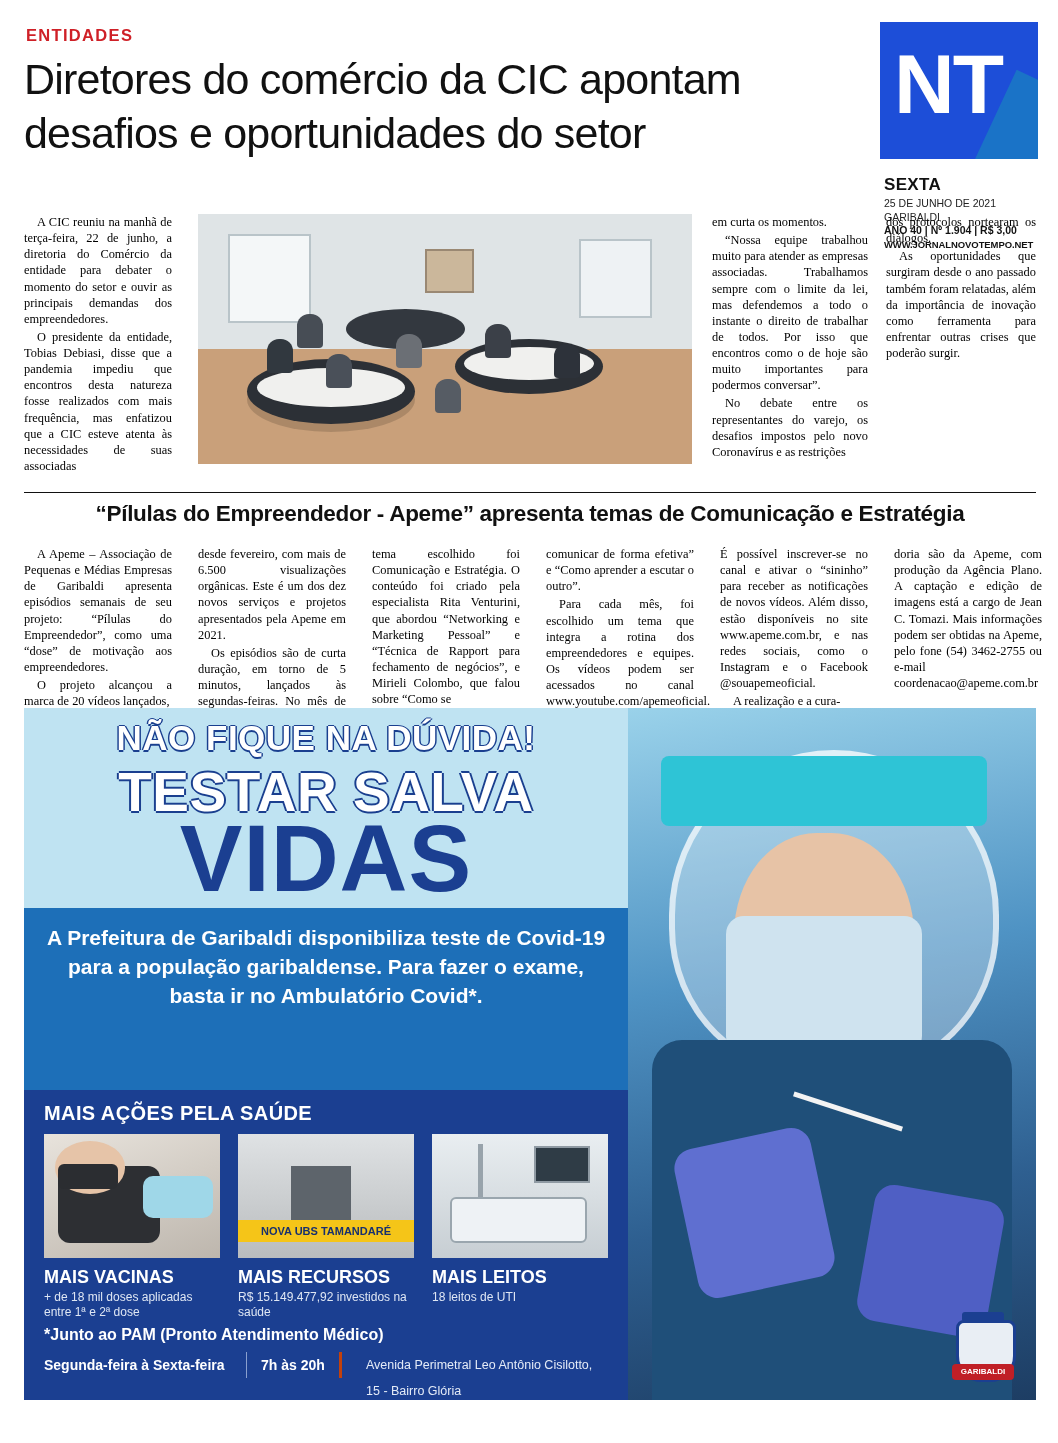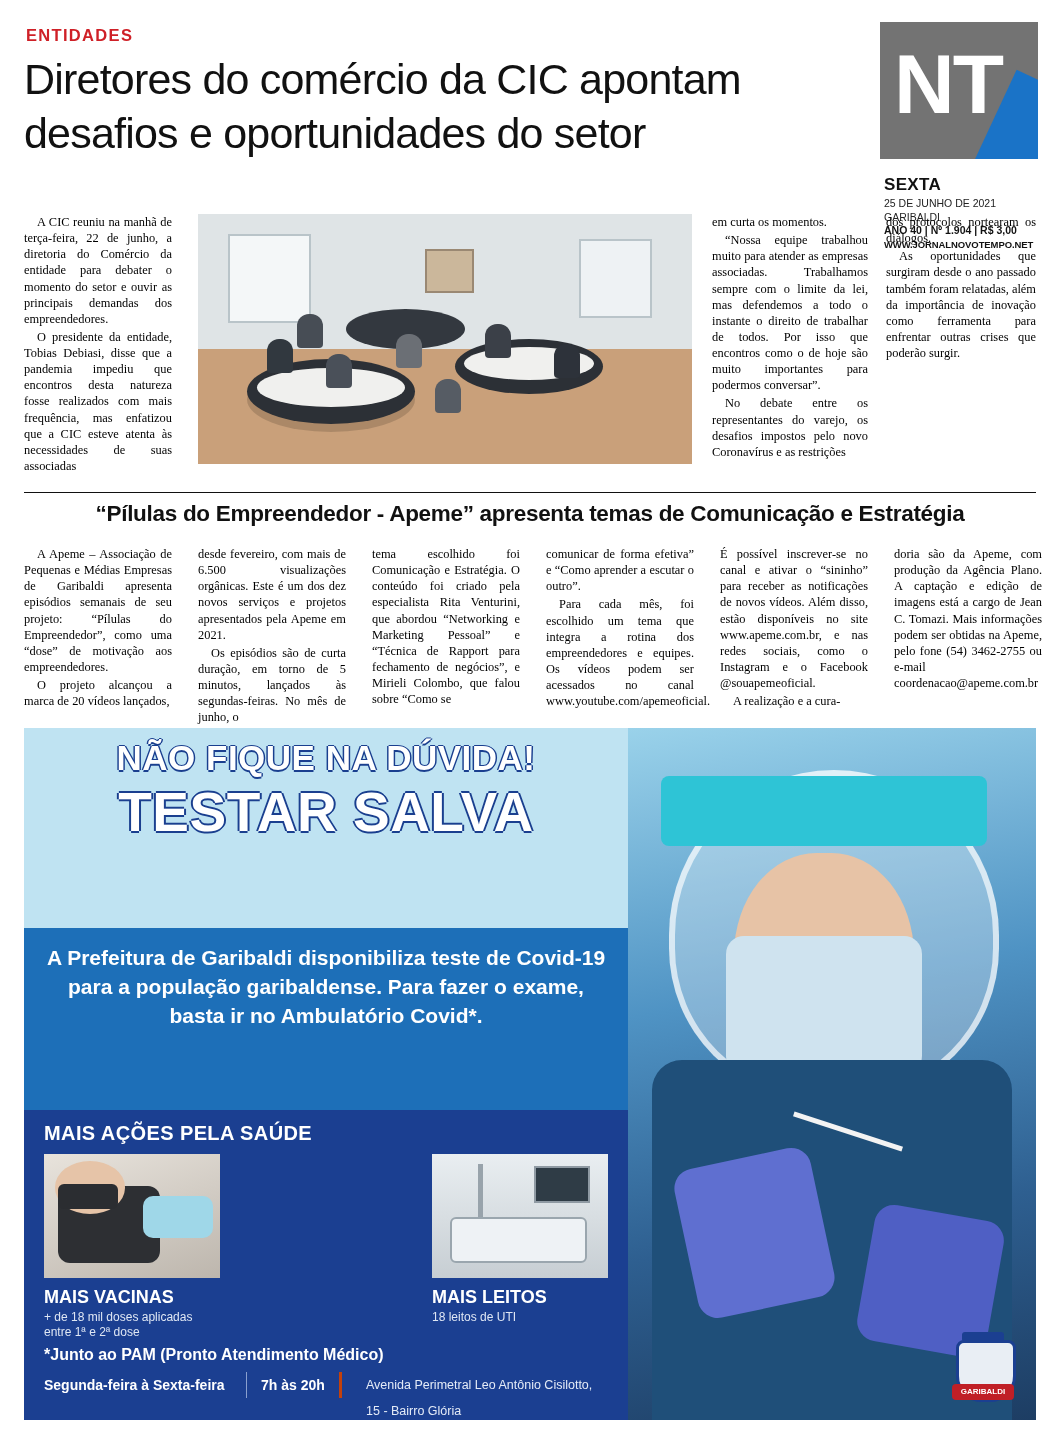--- a/index.html
+++ b/index.html
@@ -19,21 +19,21 @@
     font-family:"Liberation Sans", sans-serif;
     font-weight:bold;font-size:16.5px;letter-spacing:.08em;
     color:#cf2027;
   }
 
   
   .masthead{
     position:absolute;right:20px;top:22px;width:158px;height:250px;
   }
   .nt-logo{
-    width:158px;height:145px;background:#737373;position:relative;overflow:hidden;
+    width:158px;height:145px;background:#1d4ed8;position:relative;overflow:hidden;
   }
   .nt-logo .nt-text{
     position:absolute;left:14px;top:20px;
     font-family:"Liberation Sans", sans-serif;
     font-weight:bold;font-size:84px;line-height:84px;color:#ffffff;
     letter-spacing:-2px;
   }
   .nt-logo .slash{
     position:absolute;right:-20px;bottom:-32px;width:70px;height:120px;
     background:#1a73c7;transform:rotate(25deg);
@@ -113,21 +113,21 @@
   .body5 .bcol p{margin:0;text-indent:13px;}
   .body5 .bcol p+p{margin-top:2px;}
   .b1{left:0;}
   .b2{left:174px;}
   .b3{left:348px;}
   .b4{left:522px;}
   .b5{left:696px;}
   .b6{left:870px;}
 
   
-  .ad{position:absolute;left:24px;top:728px;width:1012px;height:692px;background:#fef9c3;overflow:hidden;}
+  .ad{position:absolute;left:24px;top:708px;width:1012px;height:692px;background:#fef9c3;overflow:hidden;}
   .ad-left{position:absolute;left:0;top:0;width:604px;height:692px;}
   .ad-top{position:absolute;left:0;top:0;width:604px;height:200px;background:#bfe3f2;}
   .ad-top .l1{
     position:absolute;left:0;top:10px;width:604px;text-align:center;
     font-family:"Liberation Sans", sans-serif;font-weight:bold;font-size:35px;color:#ffffff;
     letter-spacing:.5px;
     text-shadow:-1.5px 0 #1a3f8f,0 1.5px #1a3f8f,1.5px 0 #1a3f8f,0 -1.5px #1a3f8f;
   }
   .ad-top .l2{
     position:absolute;left:0;top:52px;width:604px;text-align:center;
@@ -301,20 +301,21 @@
       <p style="text-indent:0">doria são da Apeme, com produção da Agência Plano. A captação e edição de imagens está a cargo de Jean C. Tomazi. Mais informações podem ser obtidas na Apeme, pelo fone (54) 3462-2755 ou e-mail coordenacao@apeme.com.br</p>
     </div>
   </div>
 
   <div class="ad">
     <div class="ad-left">
 
       <div class="ad-top">
         <div class="l1">NÃO FIQUE NA DÚVIDA!</div>
         <div class="l2">TESTAR SALVA</div>
+        <div class="l3">VIDAS</div>
       </div>
 
       <div class="ad-mid">
         <p>A Prefeitura de Garibaldi disponibiliza teste de Covid-19 para a população garibaldense. Para fazer o exame, basta ir no Ambulatório Covid*.</p>
       </div>
 
       <div class="ad-bottom">
         <div class="hdr">MAIS AÇÕES PELA SAÚDE</div>
 
         <div class="cards">
@@ -322,20 +323,30 @@
             <div class="thumb thumb-vac">
               <div class="arm"></div>
               <div class="face"></div>
               <div class="mask"></div>
               <div class="hand"></div>
             </div>
             <div class="cname">MAIS VACINAS</div>
             <div class="cdesc">+ de 18 mil doses aplicadas entre 1ª e 2ª dose</div>
           </div>
 
+          <div class="card card2">
+            <div class="thumb thumb-ubs">
+              <div class="door"></div>
+              <div class="banner">
+                <span>NOVA UBS TAMANDARÉ</span>
+              </div>
+            </div>
+            <div class="cname">MAIS RECURSOS</div>
+            <div class="cdesc">R$ 15.149.477,92 investidos na saúde</div>
+          </div>
 
           <div class="card card3">
             <div class="thumb thumb-uti">
               <div class="mon"></div>
               <div class="pole"></div>
               <div class="bed"></div>
             </div>
             <div class="cname">MAIS LEITOS</div>
             <div class="cdesc">18 leitos de UTI</div>
           </div>

